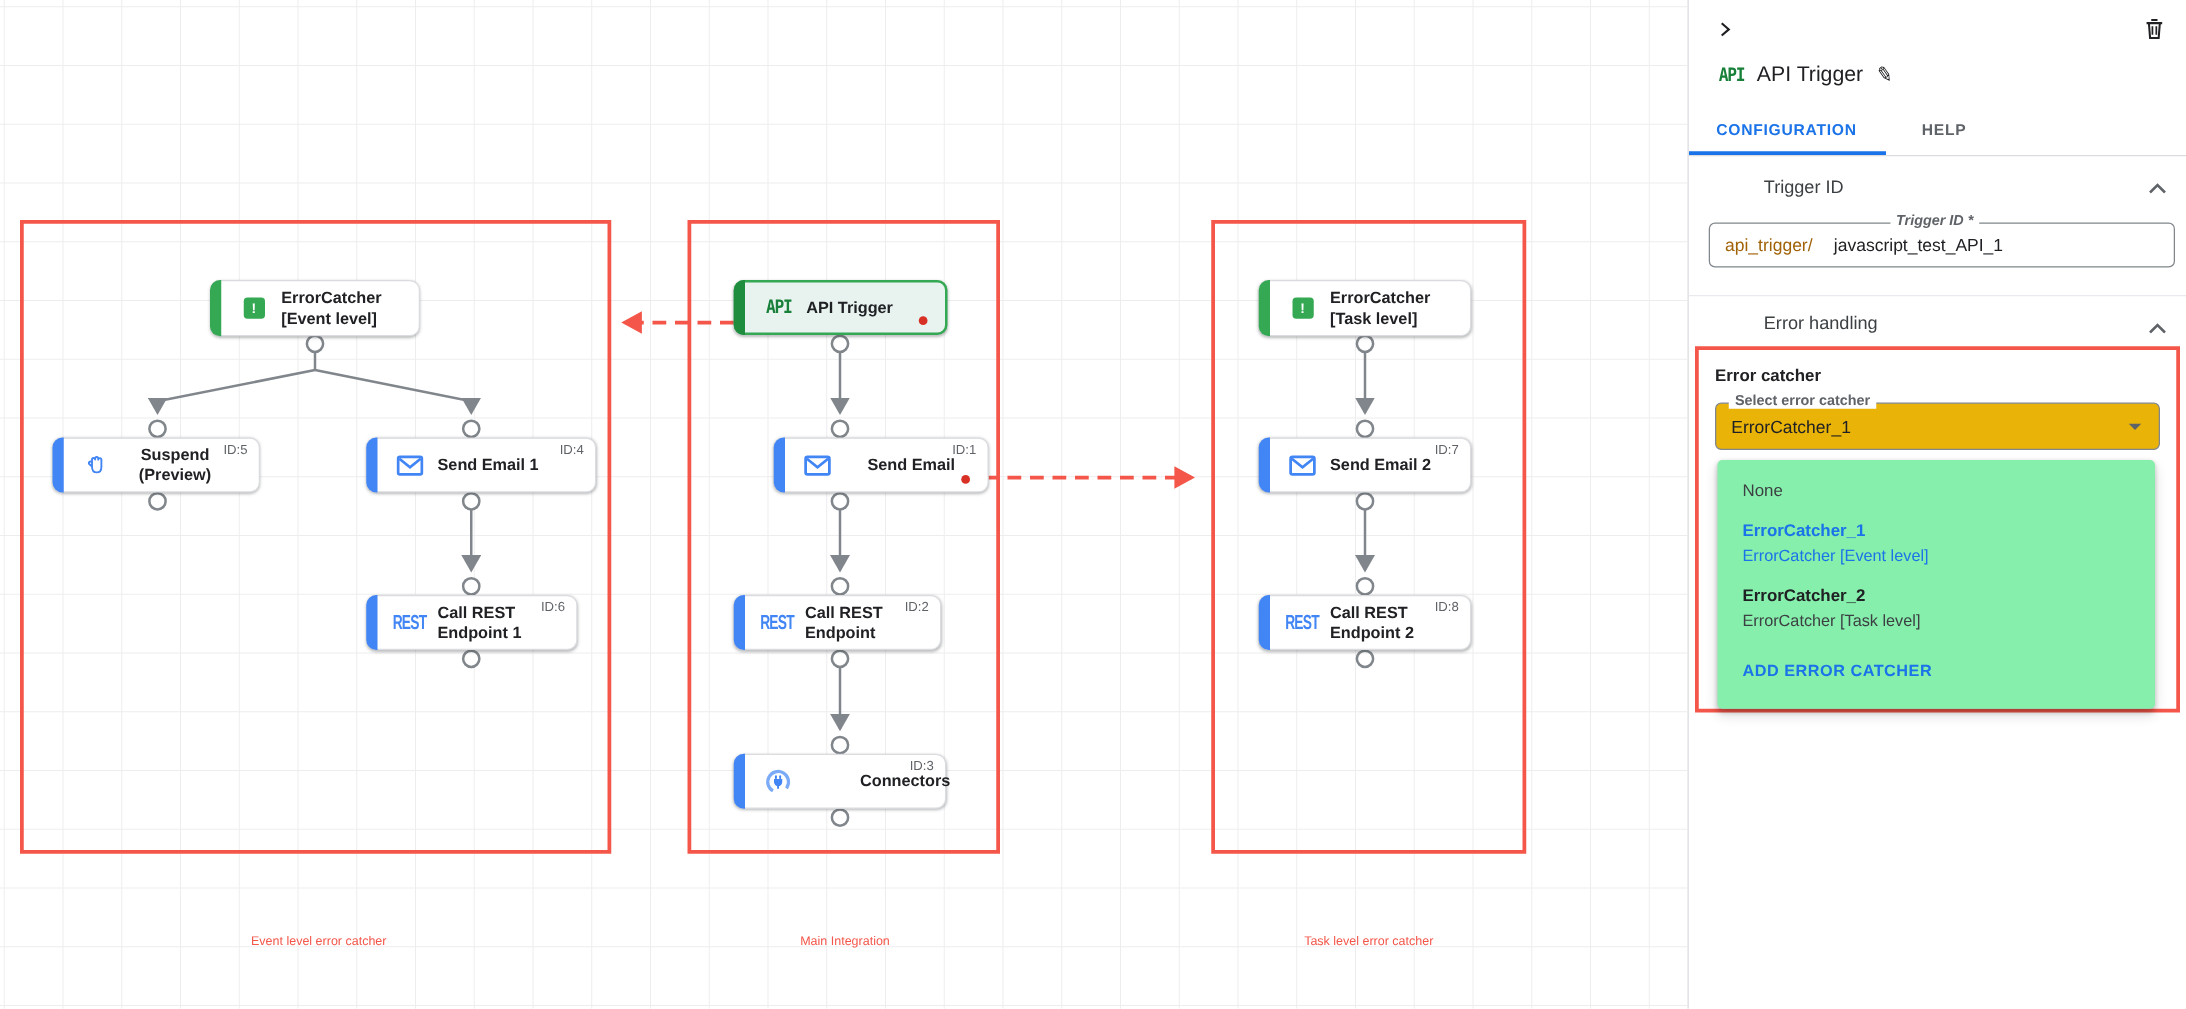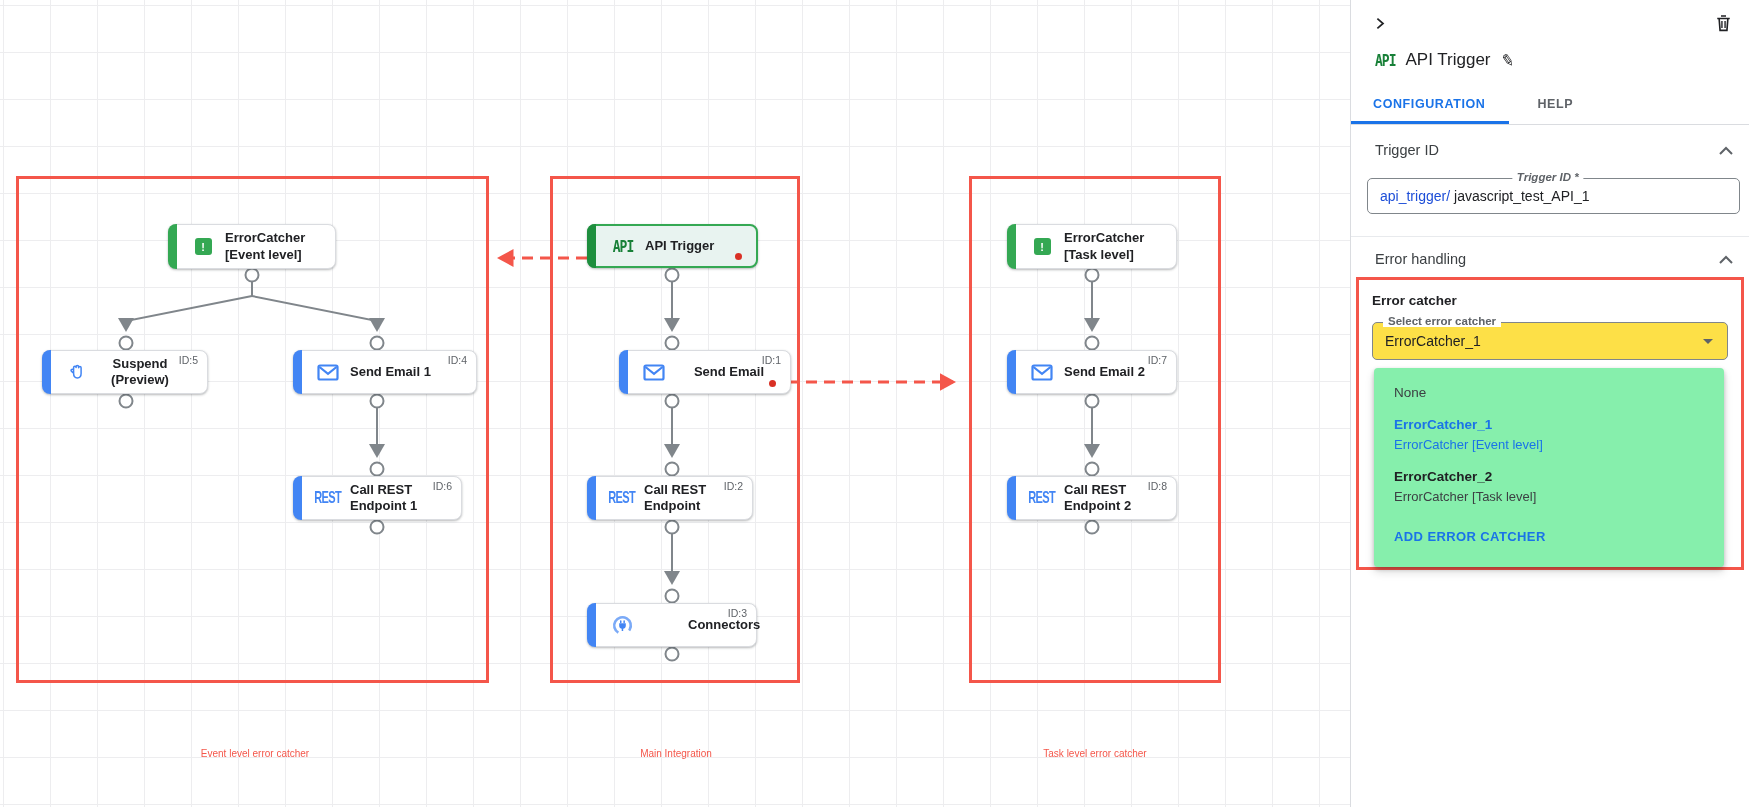--- a/index.html
+++ b/index.html
@@ -29,32 +29,32 @@
   .panel-head{display:flex;justify-content:space-between;align-items:center;padding:13px 16px 0 18px;}
   .icon-btn{background:none;border:none;padding:2px;cursor:pointer;display:flex;align-items:center;}
   .title-row{display:flex;align-items:center;gap:10px;padding:16px 0 0 24px;}
   .panel-title{font-size:17px;color:#202124;}
   .pencil{font-size:16px;color:#202124;transform:rotate(10deg);cursor:pointer;}
   .tabs{display:flex;border-bottom:1px solid #DADCE0;margin-top:16px;}
   .tab{font-size:12.5px;font-weight:700;letter-spacing:.6px;color:#5F6368;padding:11px 0 13px;cursor:pointer;}
   .tab.active{color:#1A73E8;box-shadow:inset 0 -3px 0 #1A73E8;padding-left:22px;padding-right:24px;}
   .tab.plain{margin-left:28px;}
   .sec-head{display:flex;justify-content:space-between;align-items:center;padding:17px 16px 0 24px;}
-  .sec-title{font-size:14.5px;font-weight:500;color:#3C4043;}
+  .sec-title{font-size:14.5px;font-weight:500;color:#3C4043;margin-left:36px;}
   .chev{stroke:#5F6368;fill:none;stroke-width:2;cursor:pointer;}
   .field{position:relative;border:1px solid #80868B;border-radius:5px;height:36px;margin:20px 9px 0 16px;display:flex;align-items:center;padding:0 12px;box-sizing:border-box;background:#fff;}
   .legend{position:absolute;top:-8px;background:#fff;padding:0 5px;font-size:11.5px;font-weight:600;color:#5F6368;white-space:nowrap;}
   .legend.center{left:50%;transform:translateX(-58%);font-style:italic;}
   .legend.left{left:10px;}
-  .prefix{color:#1d4ed8;font-size:14px;margin-right:4px;}
+  .prefix{color:#a16207;font-size:14px;margin-right:17px;}
   .fvalue{color:#202124;font-size:14px;}
   .divider{border-top:1px solid #E8EAED;margin-top:22px;}
   .error-zone{position:relative;border:3px solid #F4564A;margin:10px 5px 0;padding:13px 13px 0;height:293px;box-sizing:border-box;}
   .ec-label{font-size:13.5px;font-weight:600;color:#202124;}
-  .select-field{position:relative;border:1px solid #80868B;border-radius:5px;height:36px;margin-top:14px;display:flex;align-items:center;justify-content:space-between;padding:0 14px 0 12px;cursor:pointer;background:#fde047;}
+  .select-field{position:relative;border:1px solid #80868B;border-radius:5px;height:36px;margin-top:14px;display:flex;align-items:center;justify-content:space-between;padding:0 14px 0 12px;cursor:pointer;background:#eab308;}
   .caret{width:0;height:0;border-left:5px solid transparent;border-right:5px solid transparent;border-top:5.5px solid #5F6368;}
   .menu{margin:8px 4px 0 2px;background:#86efac;border-radius:4px;box-shadow:0 2px 4px rgba(0,0,0,.22),0 5px 10px rgba(0,0,0,.14);padding:9px 0 14px;}
   .mi{padding:7px 20px;font-size:13.5px;color:#3C4043;line-height:18px;cursor:pointer;}
   .mi .sub{font-size:13px;margin-top:2px;}
   .mi.link{color:#1A73E8;}
   .mi.link .t{font-weight:600;}
   .mi.plain .t{font-weight:700;color:#202124;}
   .mi.action{color:#1A73E8;font-weight:700;font-size:13px;letter-spacing:.4px;padding-top:15px;}
 </style>
 </head>
@@ -245,21 +245,21 @@
         <path d="M1 8l6-6 6 6"></path>
       </svg>
   </div>
   <div class="field">
     <span class="legend center">Trigger ID *</span>
     <span class="prefix">api_trigger/</span>
     <span class="fvalue">javascript_test_API_1</span>
   </div>
   <div class="divider"></div>
 
-  <div class="sec-head" style="padding-top:14px;">
+  <div class="sec-head" style="padding-top:14px;align-items:flex-end;">
     <span class="sec-title">Error handling</span>
     <svg class="chev" width="14" height="9" viewBox="0 0 14 9">
         <path d="M1 8l6-6 6 6"></path>
       </svg>
   </div>
 
   <div class="error-zone">
     <div class="ec-label">Error catcher</div>
     <div class="select-field">
       <span class="legend left">Select error catcher</span>

